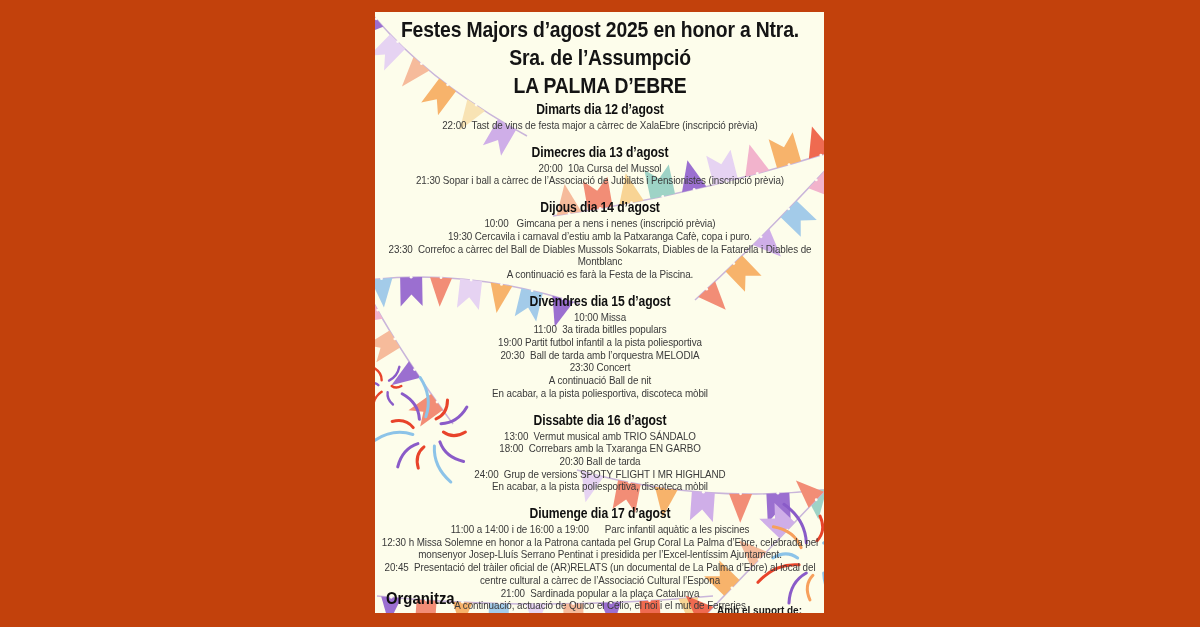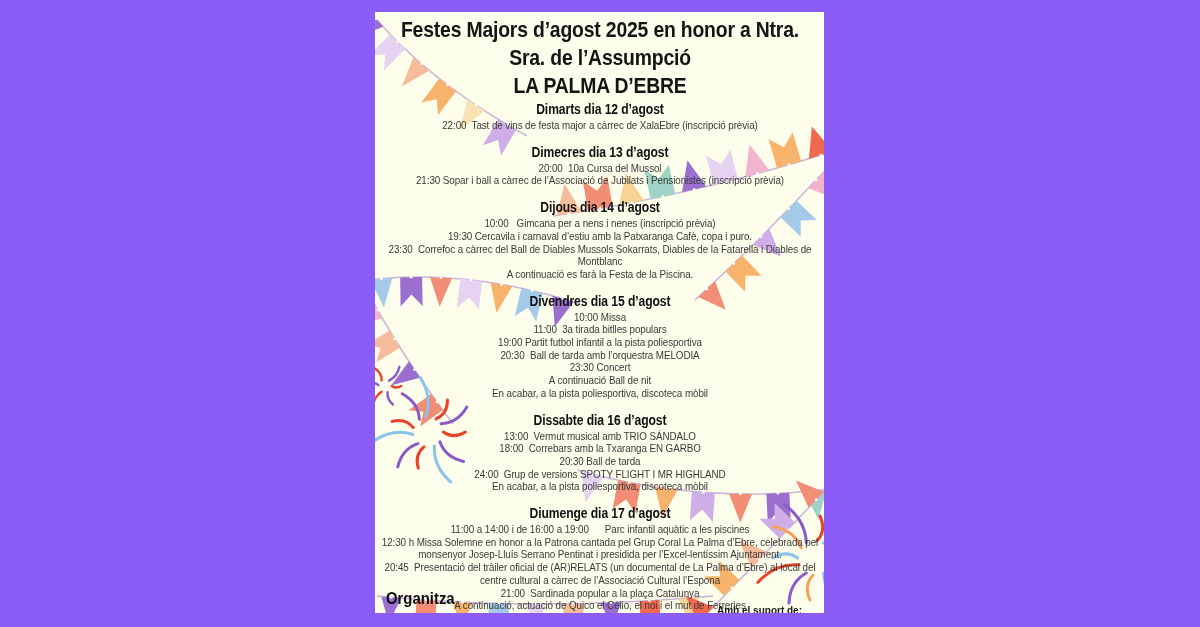--- a/index.html
+++ b/index.html
@@ -1,18 +1,18 @@
 <!DOCTYPE html>
 <html><head>
 <meta charset="utf-8">
 <style>
   html,body{margin:0;padding:0}
   .stage{
     position:relative;width:1200px;height:627px;overflow:hidden;
-    background:#8b5cf6;
+    background:#c2410c;
     font-family:"Liberation Sans","DejaVu Sans",sans-serif;
   }
   .poster{
     position:absolute;left:375px;top:12px;width:449px;height:601px;
     background:#fdfdeb;overflow:hidden;
   }
   .deco{position:absolute;left:0;top:0;z-index:1;pointer-events:none}
   .content{
     position:absolute;top:0;left:-30.5px;width:510px;padding-top:4px;z-index:2;
     text-align:center;

